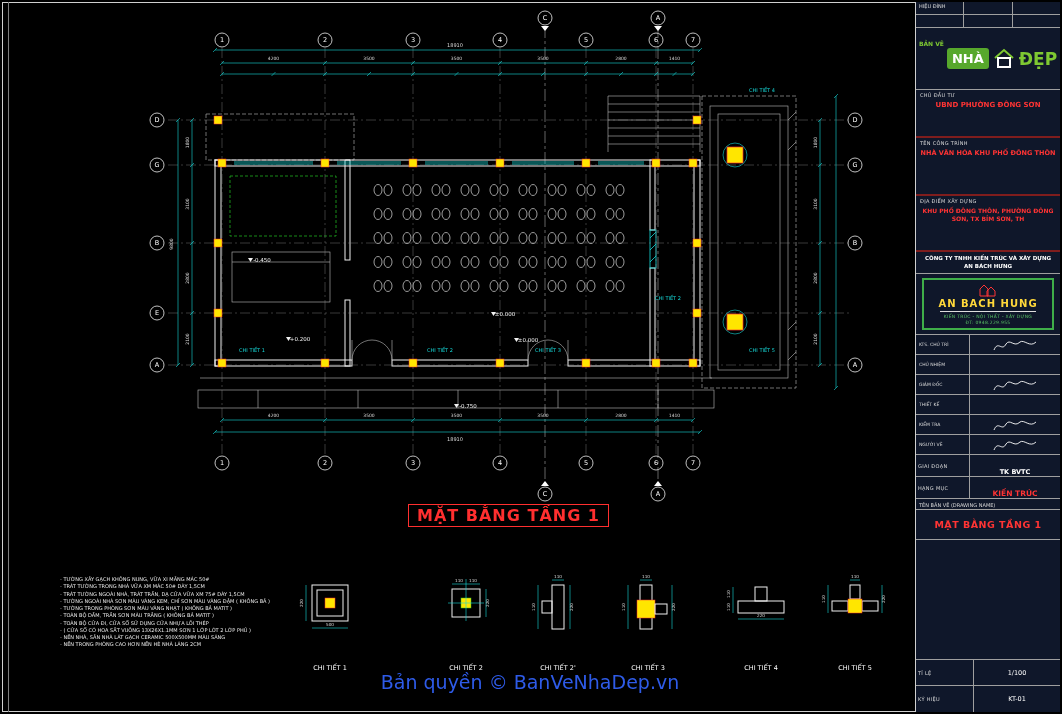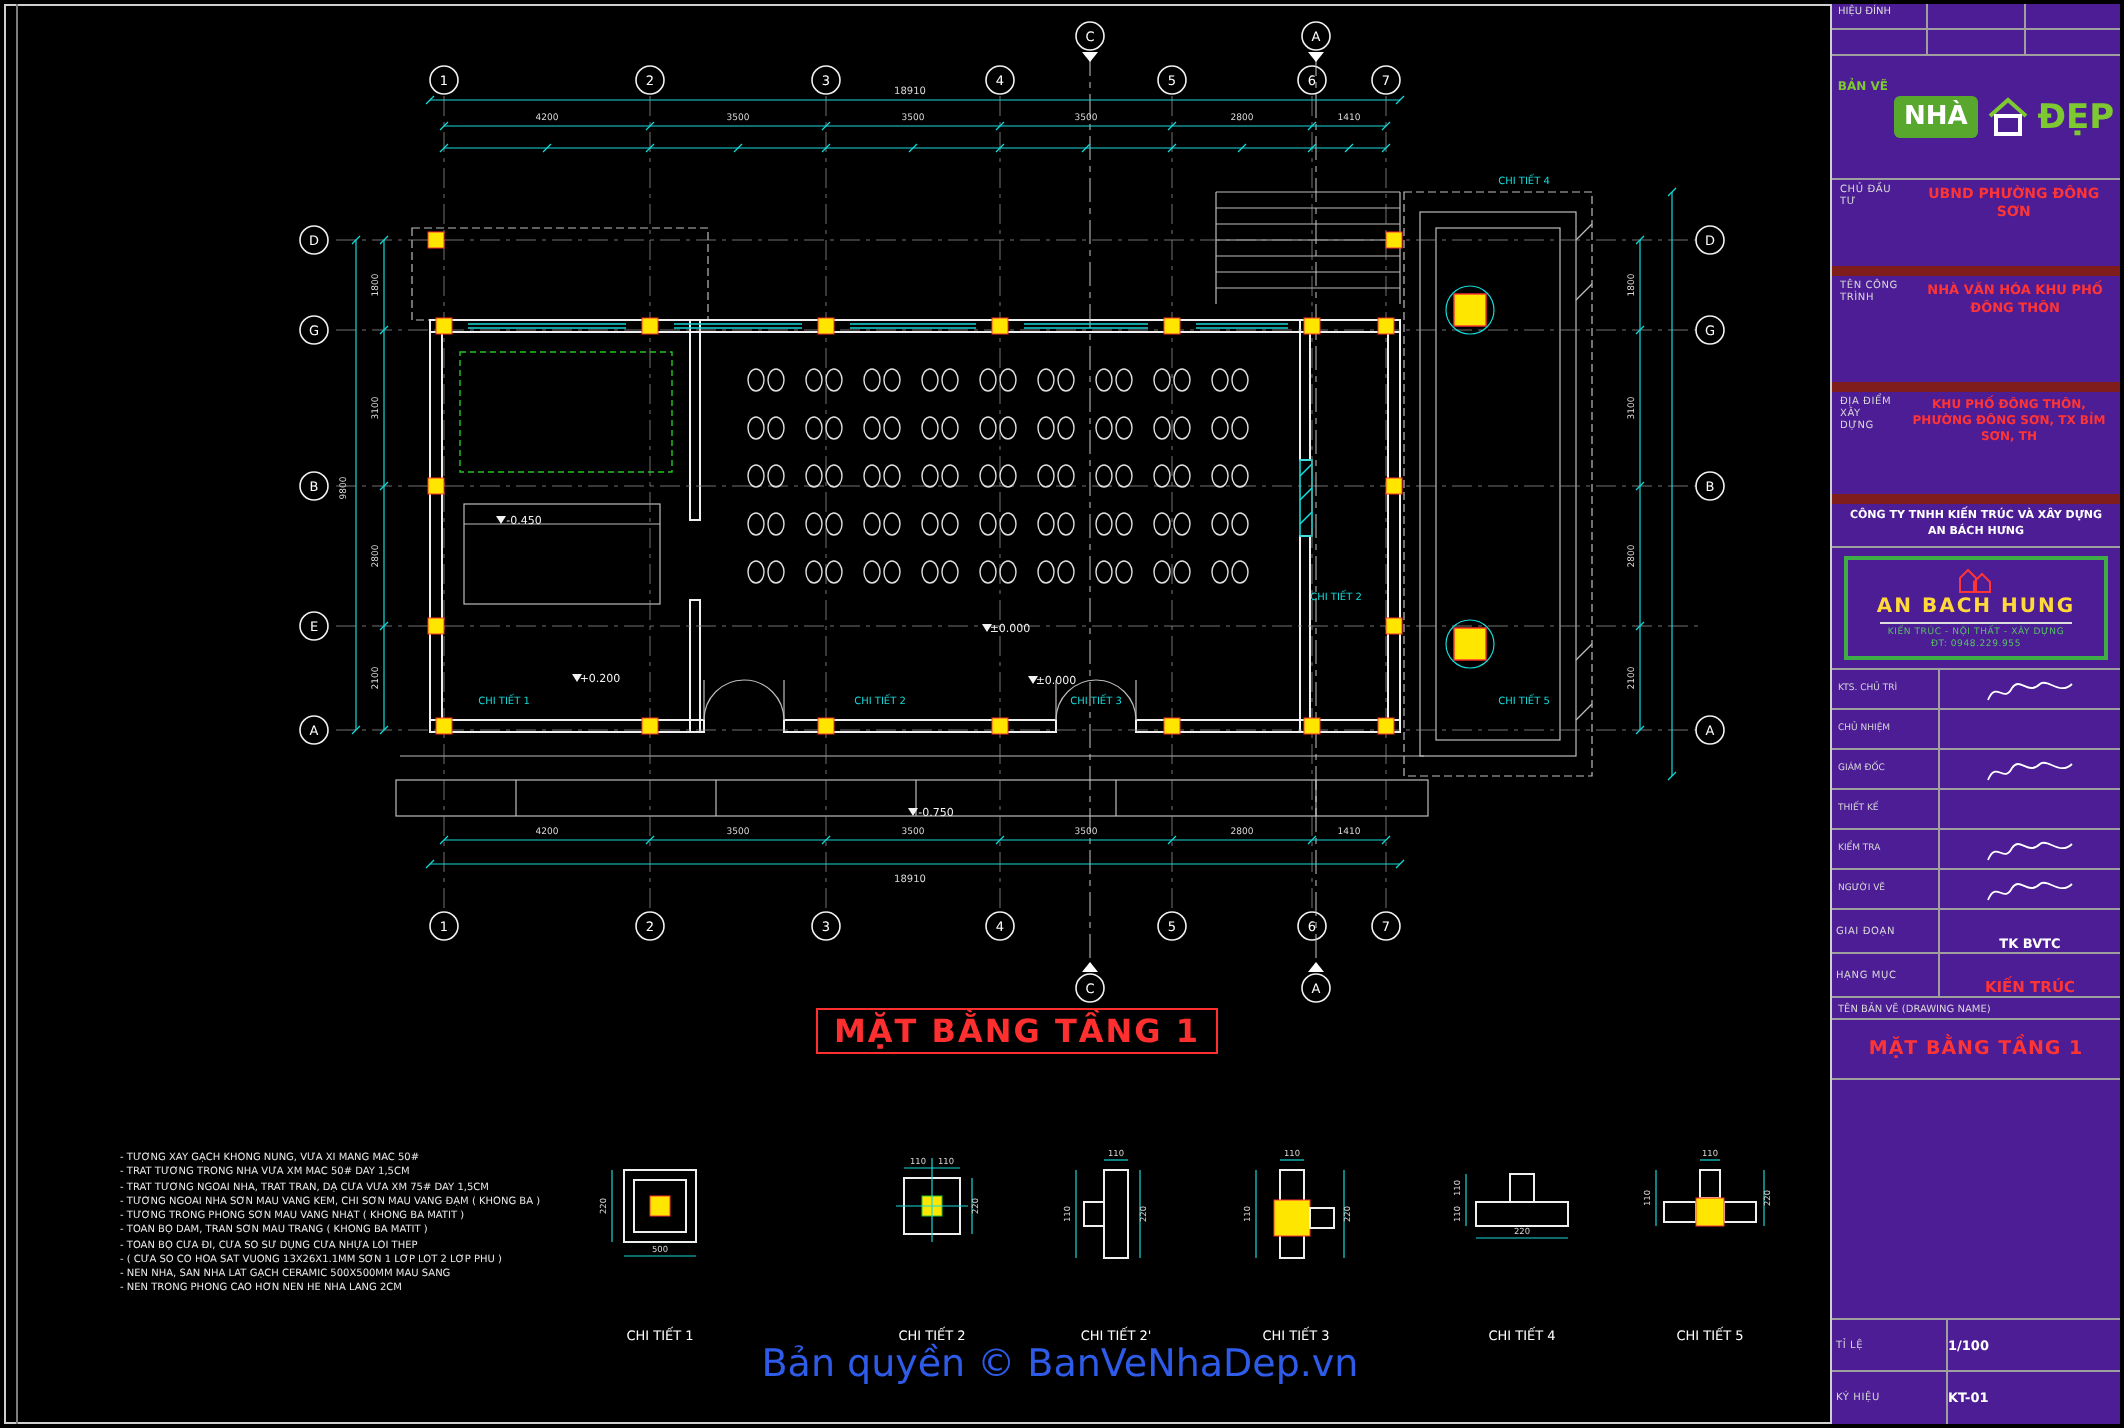--- a/index.html
+++ b/index.html
@@ -19,25 +19,25 @@
   .greendash{stroke:#22c622;stroke-width:.7;fill:none;stroke-dasharray:3 2}
   .cyanline{stroke:#16d9d9;stroke-width:.8;fill:none}
   .seat{fill:none;stroke:#dedede;stroke-width:.7}
   .det-label{font-size:6.5px;fill:#ffffff}
   #plan-title{position:absolute;left:408px;top:504px;color:#ff2f2f;font-weight:bold;font-size:16px;letter-spacing:1px;border:1px solid #ff2f2f;padding:1px 8px;background:rgba(0,0,0,.2)}
   #watermark{position:absolute;left:430px;top:534px;color:#5b6bd5;font-weight:bold;font-size:19px;letter-spacing:.5px}
   #copyright{position:absolute;left:320px;top:671px;width:420px;text-align:center;color:#2e5be8;font-weight:normal;font-size:19px}
   #notes{position:absolute;left:60px;top:576px;width:252px;color:#e8e8e8;font-size:5px;line-height:1.45}
   .note-line{white-space:nowrap;overflow:hidden}
   
-  #titleblock{position:absolute;left:915px;top:2px;width:145px;height:710px;border-left:1px solid #cfcfcf;display:flex;flex-direction:column;color:#eee;background:#4c1d95}
+  #titleblock{position:absolute;left:915px;top:2px;width:145px;height:710px;border-left:1px solid #cfcfcf;display:flex;flex-direction:column;color:#eee;background:#0f172a}
   .tb-row{display:flex;border-bottom:1px solid #9f9f9f}
   .tb-cell{flex:1;border-right:1px solid #9f9f9f;font-size:5px;padding:1px 3px;min-height:12px;color:#ddd}
   .tb-cell:last-child{border-right:none}
-  .tb-sec{border-bottom:5px solid #7f1d1d;padding:1px 2px;display:flex;flex-direction:row}
+  .tb-sec{border-bottom:2px solid #7f1d1d;padding:1px 2px;display:flex;flex-direction:column}
   .tb-label{font-size:5px;color:#d8d8d8;padding:1px 2px;letter-spacing:.3px}
   .tb-red{color:#ff3434;font-weight:bold;text-align:center;padding:2px 1px;line-height:1.35}
   .tb-logo{height:62px;border-bottom:1px solid #9f9f9f;display:flex;align-items:center;justify-content:center;gap:3px}
   .lg-banve{color:#7ec832;font-size:6px;font-weight:bold;align-self:flex-start;margin-top:12px}
   .lg-nha{background:#57a82c;color:#fff;font-weight:bold;font-size:13px;padding:3px 5px;border-radius:3px}
   .lg-dep{color:#7ec832;font-weight:bold;font-size:17px}
   .tb-company{font-size:5.5px;color:#fff;text-align:center;font-weight:bold;padding:3px 4px;line-height:1.4;border-bottom:1px solid #9f9f9f}
   .tb-ablogo{border-bottom:1px solid #9f9f9f;padding:4px 6px}
   .ab-box{border:2px solid #3fae49;padding:3px 4px;display:flex;flex-direction:column;align-items:center;gap:1px}
   .ab-name{color:#ffd83a;font-weight:bold;font-size:10px;letter-spacing:1px}
@@ -49,21 +49,21 @@
   .tb-duo{display:flex;border-bottom:1px solid #9f9f9f;align-items:flex-end;height:22px}
   .tb-duo .tb-label{width:54px;border-right:1px solid #9f9f9f;align-self:stretch;display:flex;align-items:center}
   .tb-duo .val{flex:1;text-align:center;font-size:6.5px;color:#fff;font-weight:bold}
   .tb-duo .val.red{color:#ff3434;font-size:7.5px}
   .dn-label{font-size:5px;color:#d8d8d8;padding:3px 3px 1px;border-bottom:1px solid #9f9f9f}
   .dn-name{color:#ff3434;font-weight:bold;font-size:9.5px;text-align:center;padding:9px 2px;border-bottom:1px solid #9f9f9f;letter-spacing:.5px}
   .tb-spacer{flex:1;border-bottom:1px solid #9f9f9f}
   .grid-row{display:flex;height:26px;border-bottom:1px solid #9f9f9f;align-items:center}
   .grid-row:last-child{border-bottom:none}
   .grid-row .tb-label{width:58px;border-right:1px solid #9f9f9f;align-self:stretch;display:flex;align-items:center}
-  .grid-row .val{flex:1;color:#fff;font-size:6.5px;font-weight:bold}
+  .grid-row .val{flex:1;text-align:center;color:#fff;font-size:6.5px;font-weight:normal}
 </style>
 </head>
 <body>
 
 <div id="sheet">
   <div class="frame"></div>
   <div class="frame2"></div>
 
   <svg id="plan-svg" width="915" height="714" viewBox="0 0 915 714">
     <defs>

